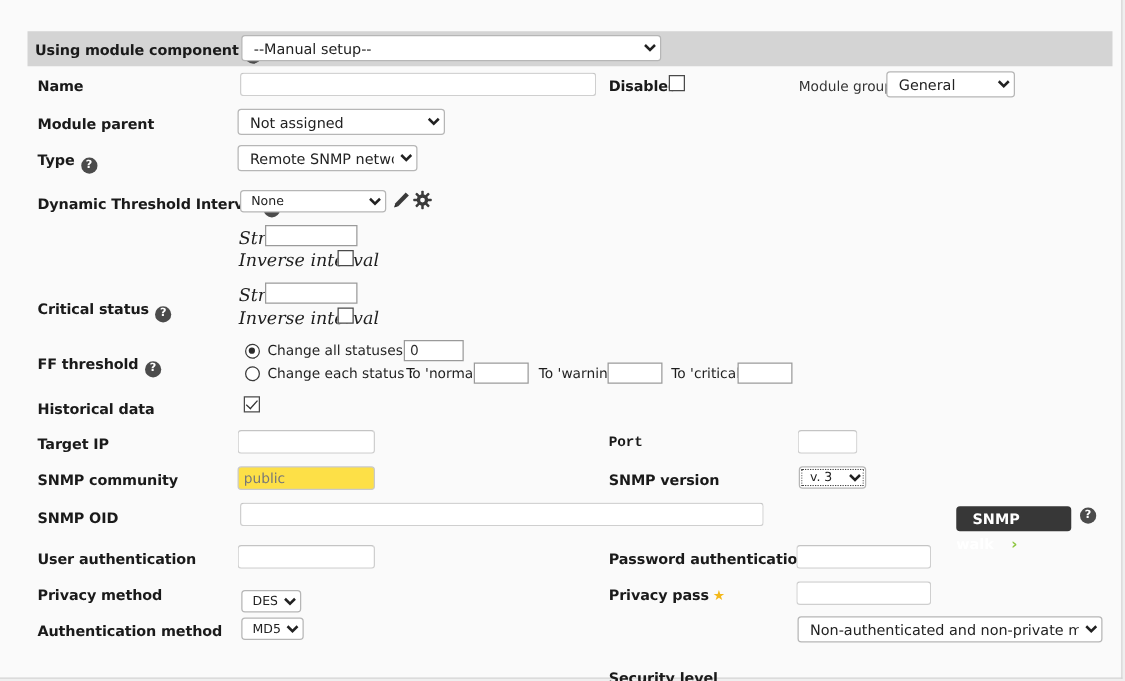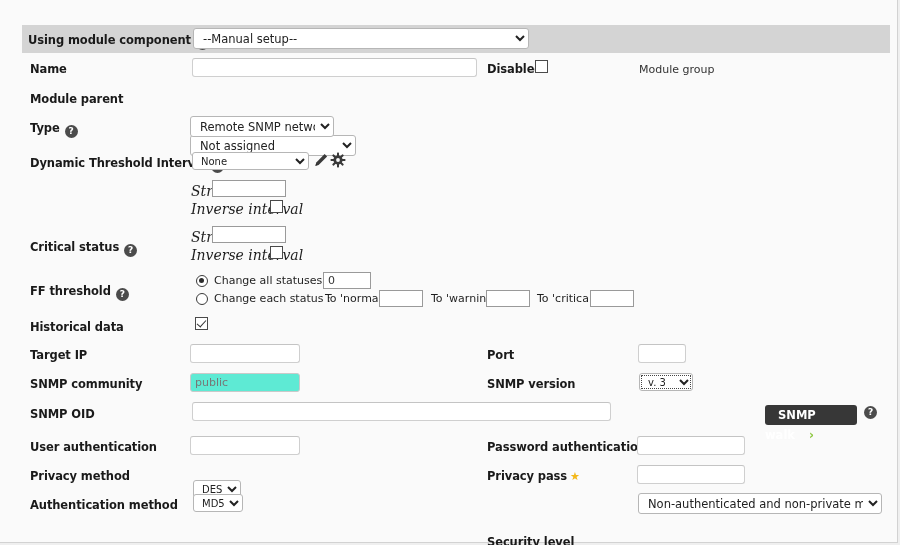--- a/index.html
+++ b/index.html
@@ -75,21 +75,21 @@
     font-family: "DejaVu Sans", "Liberation Sans", sans-serif;
     color: #333;
     padding: 0 4px;
     outline: none;
   }
   input.txt.sq {
     border-radius: 0;
     border: 1px solid #9a9a9a;
   }
   input.txt.disabled {
-    background: #5eead4;
+    background: #fde047;
     color: #777;
     border-color: #c9c9c9;
   }
   select.sel {
     position: absolute;
     height: 21px;
     box-sizing: border-box;
     border: 1px solid #b6b6b6;
     background: #ffffff;
     border-radius: 3px;
@@ -196,25 +196,28 @@
         <option>--Manual setup--</option>
       </select>
     </div>
 
     <div class="row" style="top:57px;">
       <span class="lbl lbl-left" style="top:5px;">Name</span>
       <input class="txt" type="text" style="left: 192px; top: 1px; width: 285px;" value="">
       <span class="lbl" style="left:487px; top:5px;">Disabled</span>
       <span class="chk" style="left:535px; top:3px;"></span>
       <span class="plain" style="left:639px; top:6px; color:#333;">Module group</span>
+      <select class="sel" style="left:709px; top:0px; width:103px;">
+        <option>General</option>
+      </select>
     </div>
 
     <div class="row" style="top:86px;">
       <span class="lbl lbl-left" style="top:6px;">Module parent</span>
-      <select class="sel" style="left:190px; top:1px; width:166px;margin-top:48px;">
+      <select class="sel" style="left:190px; top:1px; width:166px;">
         <option>Not assigned</option>
       </select>
     </div>
 
     <div class="row" style="top:115px;">
       <span class="lbl lbl-left" style="top:6px;"><span>Type</span><span class="helpicon">?</span></span>
       <select class="sel" style="left:190px; top:1px; width:144px;">
         <option>Remote SNMP network</option>
       </select>
     </div>
@@ -277,21 +280,21 @@
     </div>
 
     <div class="row" style="top:316px;">
       <span class="lbl lbl-left" style="top:4px;">Historical data</span>
       <span class="chk checked" style="left:195px; top:1px;"></span>
     </div>
 
     <div class="row" style="top:344px;">
       <span class="lbl lbl-left" style="top:4px;">Target IP</span>
       <input class="txt" type="text" style="left: 190px; top: 0px; width: 110px;" value="">
-      <span class="lbl" style="left:487px; top:4px;">Port</span>
+      <span class="lbl" style="left:487px; top:4px;font-family:Liberation Mono, monospace;">Port</span>
       <input class="txt" type="text" style="left: 638px; top: 0px; width: 48px;" value="">
     </div>
 
     <div class="row" style="top:373px;">
       <span class="lbl lbl-left" style="top:4px;">SNMP community</span>
       <input class="txt disabled" type="text" disabled="" style="left: 190px; top: 0px; width: 110px;" value="public">
       <span class="lbl" style="left:487px; top:4px;">SNMP version</span>
       <select class="sel small dotted" style="left:639px; top:0px; width:54px;">
         <option>v. 3</option>
       </select>
@@ -306,21 +309,21 @@
 
     <div class="row" style="top:436px;">
       <span class="lbl lbl-left" style="top:4px;">User authentication</span>
       <input class="txt" type="text" style="left: 190px; top: 0px; width: 110px;" value="">
       <span class="lbl" style="left:487px; top:4px;"><span>Password authentication</span><span class="star">★</span></span>
       <input class="txt" type="text" style="left: 637px; top: 0px; width: 108px;" value="">
     </div>
 
     <div class="row" style="top:464px;">
       <span class="lbl lbl-left" style="top:5px;">Privacy method</span>
-      <select class="sel small" style="left:193px; top:16px; width:48px;">
+      <select class="sel small" style="left:193px; top:8px; width:48px;">
         <option>DES</option>
       </select>
       <span class="lbl" style="left:487px; top:5px;"><span>Privacy pass</span><span class="star">★</span></span>
       <input class="txt" type="text" style="left: 637px; top: 1px; width: 108px;" value="">
     </div>
 
     <div class="row" style="top:493px;">
       <span class="lbl lbl-left" style="top:5px;">Authentication method</span>
       <select class="sel small" style="left:193px; top:1px; width:50px;">
         <option>MD5</option>

